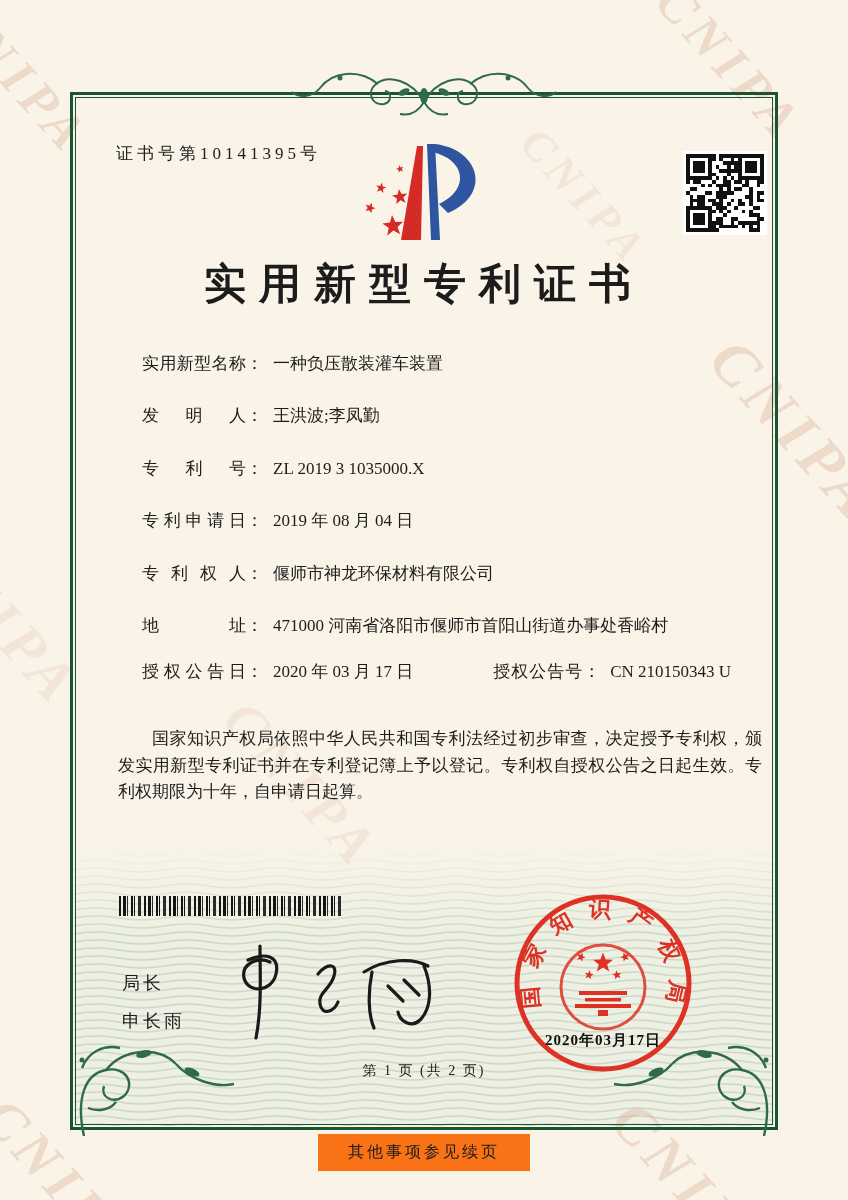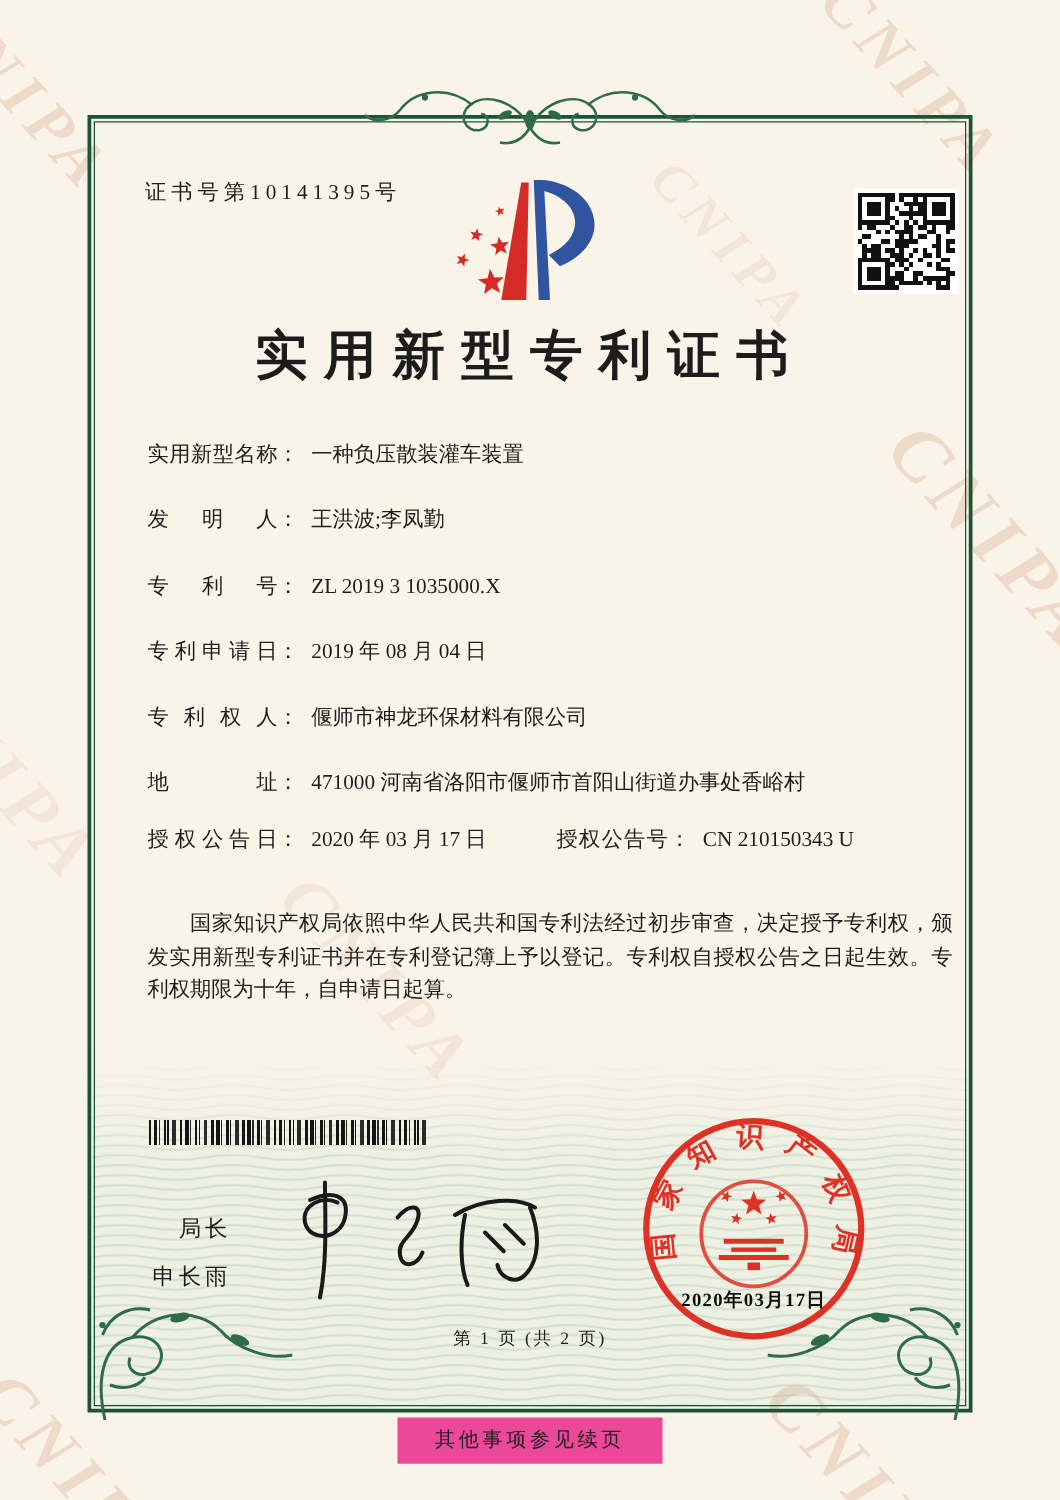--- a/index.html
+++ b/index.html
@@ -45,54 +45,54 @@
   }
   .logo{position:absolute;left:353px;top:136px;width:140px;height:116px;z-index:4;}
   .qr{position:absolute;left:683px;top:151px;width:78px;height:78px;z-index:4;background:#fff;padding:3px;}
   .qr svg{display:block;width:100%;height:100%;}
   .title{
     position:absolute;left:0;width:100%;top:256px;z-index:4;
     text-align:center;font-size:42px;font-weight:700;letter-spacing:13px;
   }
   
   .field-row{position:absolute;left:118px;right:84px;z-index:4;font-size:17px;white-space:nowrap;}
-  .flabel{display:inline-block;width:104px;text-align:justify;text-align-last:justify;vertical-align:bottom;}
+  .flabel{display:inline-block;width:104px;text-align:justify;text-align-last:justify;vertical-align:bottom;margin-left:24px;}
   .fcolon{display:inline-block;margin-right:10px;}
   .pair2{margin-left:56px;}
   .pair2 .flabel{width:auto;letter-spacing:1px;}
   
   .paras{position:absolute;left:118px;right:86px;top:698px;z-index:4;
     font-size:17px;line-height:26.5px;text-align:justify;margin-top:28px;}
   .paras p{margin:0;text-indent:2em;}
   
   .barcode{
     position:absolute;left:119px;top:896px;width:224px;height:20px;z-index:4;
     background:repeating-linear-gradient(90deg,
       #141414 0 2px,transparent 2px 4px,
       #141414 4px 7px,transparent 7px 8px,
       #2a2a2a 8px 9px,transparent 9px 12px,
       #141414 12px 14px,transparent 14px 15px,
       #141414 15px 16px,transparent 16px 19px,
       #2a2a2a 19px 22px,transparent 22px 25px);
   }
   
-  .sig-labels{position:absolute;left:122px;top:964px;z-index:4;font-size:18px;letter-spacing:3px;line-height:38px;text-align:right;}
+  .sig-labels{position:absolute;left:122px;top:964px;z-index:4;font-size:18px;letter-spacing:3px;line-height:38px;}
   .sig-script{position:absolute;left:218px;top:938px;width:235px;height:105px;z-index:4;}
   
   .seal{position:absolute;left:511px;top:891px;width:184px;height:184px;z-index:5;opacity:.93;}
   .seal svg{position:absolute;inset:0;}
   .seal-date{
     position:absolute;left:0;width:100%;top:140px;text-align:center;
     font-size:15px;font-weight:700;color:#000000;letter-spacing:1px;z-index:6;
   }
   
   .page-info{position:absolute;left:0;width:100%;top:1062px;text-align:center;font-size:14px;letter-spacing:2px;z-index:4;}
   .footer-note{
     position:absolute;left:50%;transform:translateX(-50%);top:1134px;z-index:6;
-    background:#ec4899;padding:8px 30px;font-size:16px;letter-spacing:3px;white-space:nowrap;
+    background:#f97316;padding:8px 30px;font-size:16px;letter-spacing:3px;white-space:nowrap;
   }
   .ornament{z-index:3;pointer-events:none;}
 </style>
 </head>
 <body>
 
 <div class="wm" style="left:-25px;top:-15px;">CNIPA</div>
 <div class="wm" style="left:688px;top:-28px;">CNIPA</div>
 <div class="wm faint" style="left:548px;top:118px;font-size:44px;">CNIPA</div>
 <div class="wm" style="left:748px;top:325px;font-size:62px;">CNIPA</div>

